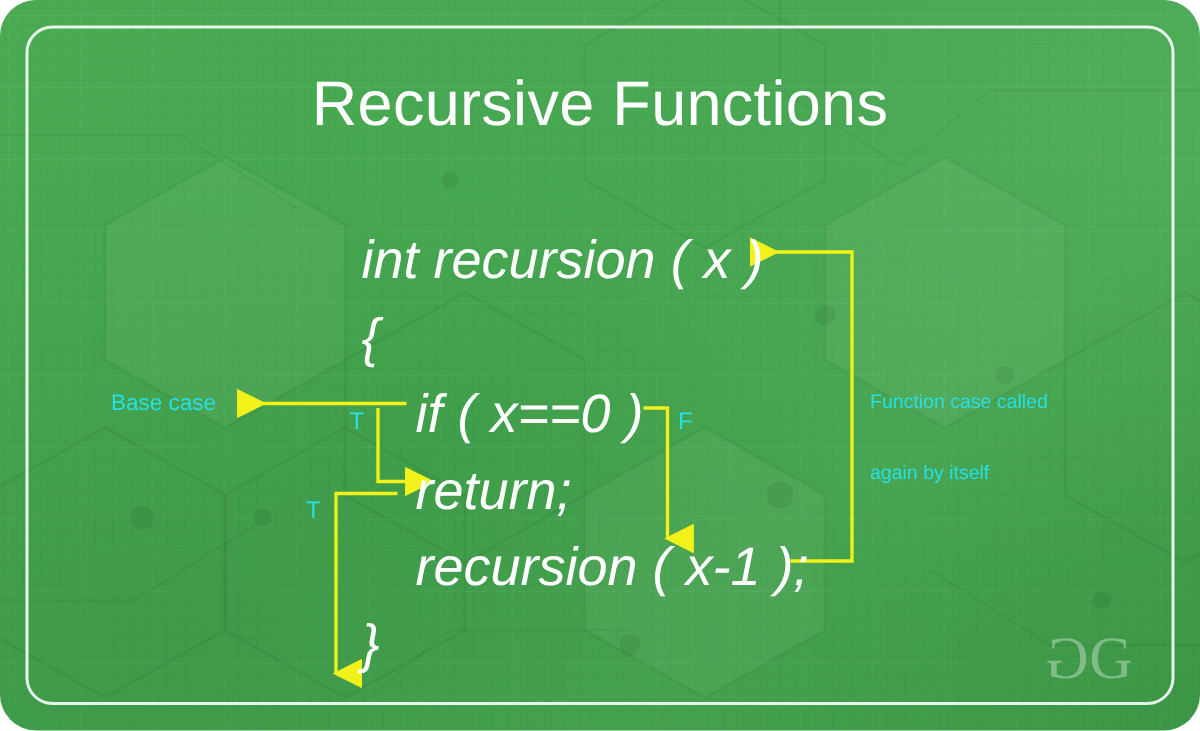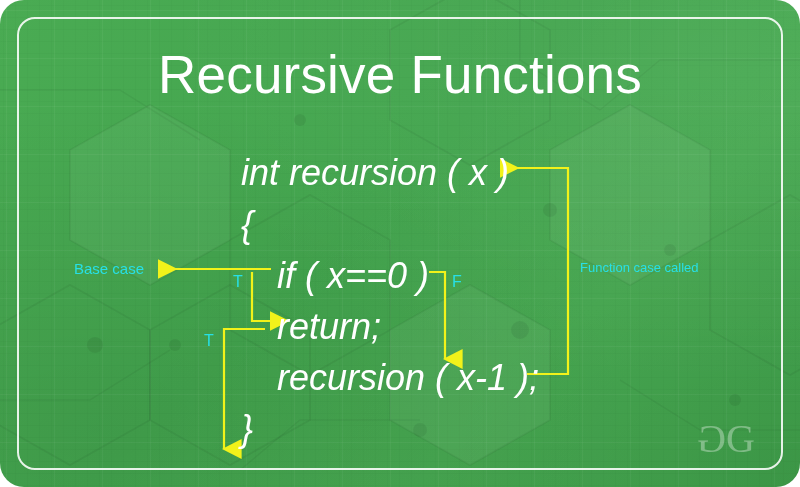--- a/index.html
+++ b/index.html
@@ -62,21 +62,21 @@
     pointer-events: none;
   }
 
   
   #page-title {
     position: absolute;
     left: 0; top: 48px;
     width: 800px;
     text-align: center;
     color: #ffffff;
-    font-size: 53px;
+    font-size: 42px;
     font-weight: 300;
     letter-spacing: .2px;
     line-height: 1;
     font-family: "Liberation Sans", sans-serif;
   }
 
   
   .code-line {
     position: absolute;
     color: #ffffff;
@@ -211,20 +211,21 @@
   <div class="code-line" id="code-open">{</div>
   <div class="code-line" id="code-if">if ( x==0 )</div>
   <div class="code-line" id="code-ret">return;</div>
   <div class="code-line" id="code-rec">recursion ( x-1 );</div>
   <div class="code-line" id="code-close">}</div>
 
   <div class="annot" id="annot-base-case">Base case</div>
 
   <div class="annot" id="annot-loop">
     <div>Function case called</div>
+    <div>again by itself</div>
   </div>
 
   <div class="annot" id="label-t1">T</div>
   <div class="annot" id="label-t2">T</div>
   <div class="annot" id="label-f1">F</div>
 
   <div id="watermark"><span class="g1">G</span><span>G</span></div>
 
 </div>
 

